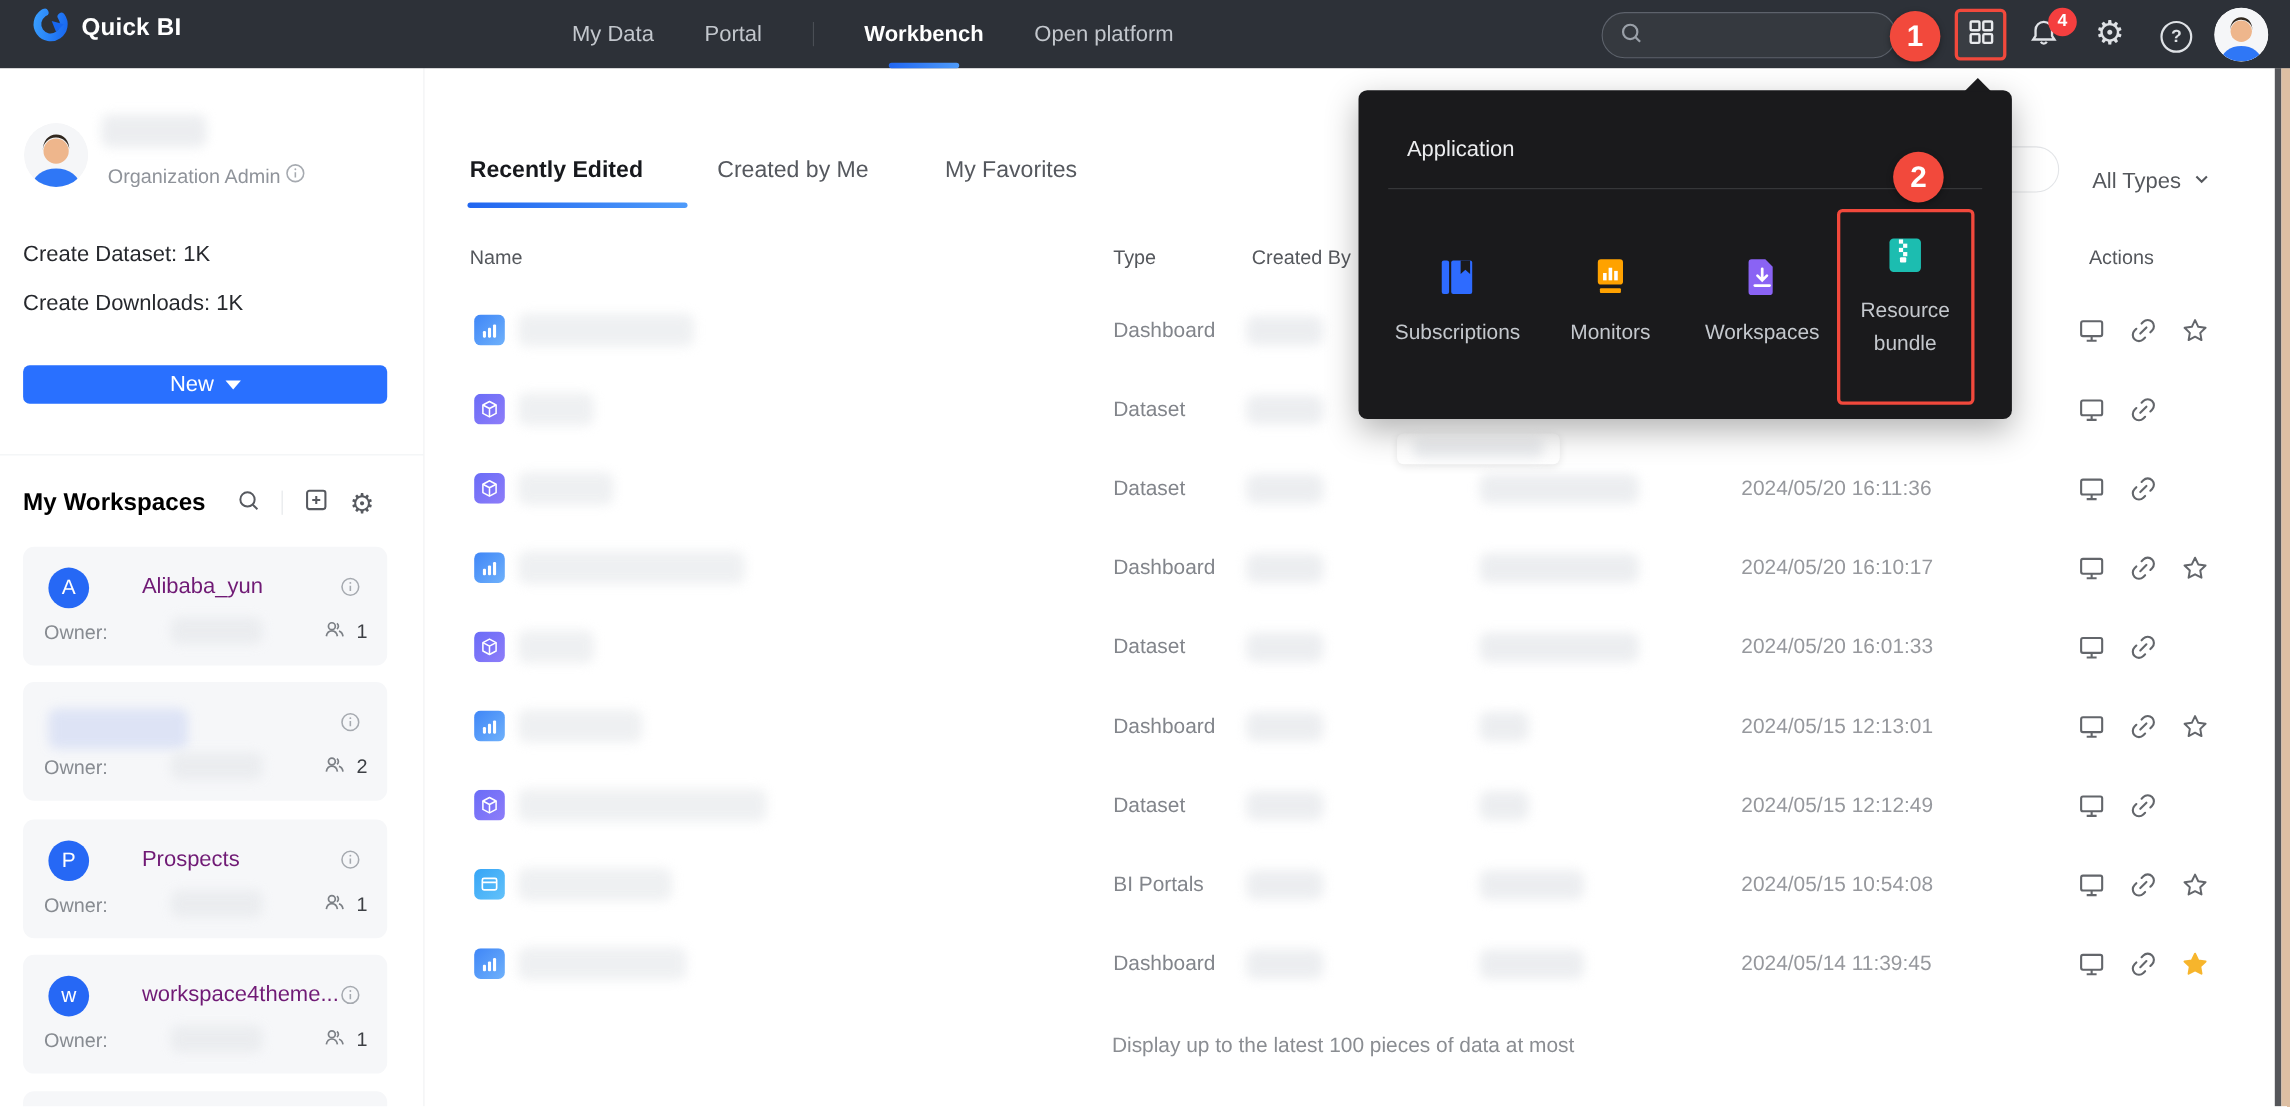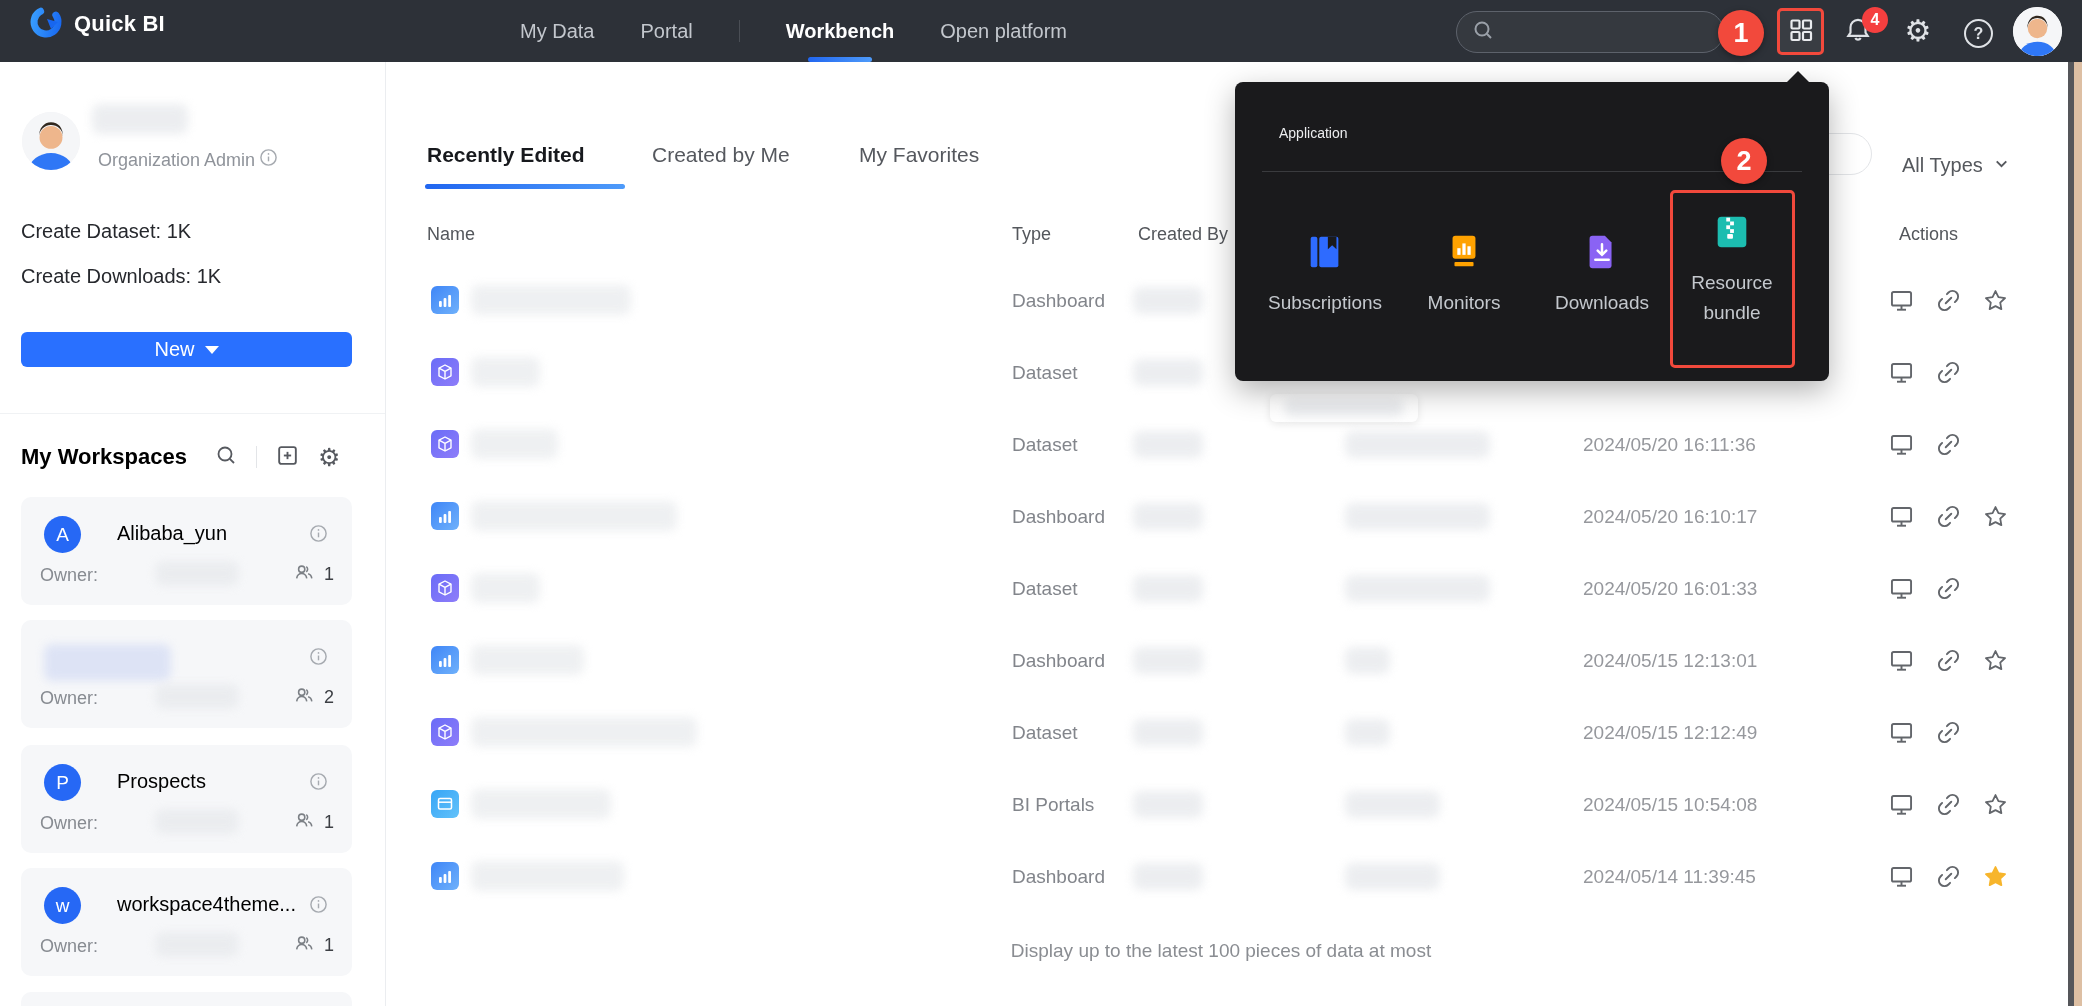--- a/index.html
+++ b/index.html
@@ -31,21 +31,21 @@
   .side-role{position:absolute;left:98px;top:86px;color:#8f939a;font-size:18px;display:flex;align-items:center;gap:4px;}
   .quota{position:absolute;left:21px;color:#26282d;font-size:20px;}
   .new-btn{position:absolute;left:21px;top:270px;width:331px;height:35px;border-radius:6px;background:#2970ff;color:#fff;font-size:20px;display:flex;align-items:center;justify-content:center;gap:10px;cursor:pointer;}
   .caret-down-white{width:0;height:0;border-left:7px solid transparent;border-right:7px solid transparent;border-top:8px solid #fff;}
   .side-divider{position:absolute;left:0;top:351px;width:385px;height:1px;background:#f0f2f4;}
   .ws-title{position:absolute;left:21px;top:382px;color:#000000;font-size:22px;font-weight:bold;}
   .ws-tools{position:absolute;left:214px;top:382px;display:flex;align-items:center;gap:18px;height:26px;}
   .ws-tool-divider{width:1px;height:22px;background:#e3e5e8;}
   .ws-card{position:absolute;left:21px;width:331px;height:108px;background:#f6f7f9;border-radius:10px;}
   .ws-avatar{position:absolute;left:23px;top:19px;width:37px;height:37px;border-radius:50%;background:#2668f5;color:#fff;font-size:19px;display:flex;align-items:center;justify-content:center;}
-  .ws-name{position:absolute;left:96px;top:25px;color:#000000;font-size:20px;white-space:nowrap;max-width:180px;overflow:hidden;}
+  .ws-name{position:absolute;left:108px;top:25px;color:#701a75;font-size:20px;white-space:nowrap;max-width:180px;overflow:hidden;}
   .ws-info{position:absolute;left:288px;top:27px;}
   .ws-owner{position:absolute;left:19px;top:68px;color:#878b91;font-size:18px;}
   .ws-owner-blur{position:absolute;left:134px;top:64px;width:84px;height:25px;}
   .ws-members{position:absolute;left:272px;top:64px;display:flex;align-items:center;gap:9px;}
   .ws-count{color:#3c3f44;font-size:18px;}
 
   
   .main{position:absolute;left:386px;top:62px;width:1696px;height:944px;background:#fff;}
   .tab{position:absolute;top:81px;height:40px;color:#55585e;font-size:21px;cursor:pointer;white-space:nowrap;}
   .tab.active{color:#17191d;font-weight:bold;}
@@ -63,21 +63,21 @@
   .cb-blur{position:absolute;left:747px;top:23px;width:70px;height:27px;}
   .col4-blur{position:absolute;left:959px;top:23px;height:27px;}
   .act{position:absolute;top:23px;width:27px;height:27px;cursor:pointer;}
   .footer-note{position:absolute;left:41px;top:878px;width:1588px;text-align:center;color:#8a8d92;font-size:19px;}
   .hover-blur-card{position:absolute;left:1270px;top:394px;width:148px;height:28px;background:#fff;border-radius:6px;box-shadow:0 2px 8px rgba(0,0,0,.10);z-index:45;display:flex;align-items:center;justify-content:center;}
   .hover-blur-card .blur{width:120px;height:18px;}
 
   
   .app-panel{position:absolute;left:1235px;top:82px;width:594px;height:299px;background:#1a1a1c;border-radius:8px;box-shadow:0 10px 30px rgba(0,0,0,.30);z-index:50;}
   .panel-arrow{position:absolute;left:551px;top:-11px;width:0;height:0;border-left:12px solid transparent;border-right:12px solid transparent;border-bottom:12px solid #1a1a1c;}
-  .panel-title{position:absolute;left:44px;top:43px;color:#ecedef;font-size:14px;}
+  .panel-title{position:absolute;left:44px;top:43px;color:#ecedef;font-size:20px;}
   .panel-divider{position:absolute;left:27px;top:89px;width:540px;height:1px;background:#3a3b3e;}
   .panel-item{position:absolute;top:0;width:140px;height:100%;text-align:center;cursor:pointer;}
   .panel-item .p-icon{margin:148px auto 0;width:42px;height:44px;}
   .panel-item.raised .p-icon{margin-top:128px;}
   .panel-item .p-label{margin-top:14px;color:#c4c8cd;font-size:19px;line-height:30px;}
   .res-frame{position:absolute;left:435px;top:108px;width:125px;height:178px;border:3px solid #f2493c;border-radius:5px;box-sizing:border-box;}
 
   
   .edge-dark{position:absolute;left:2068px;top:62px;width:6px;height:944px;background:#55565a;}
   .edge-beige{position:absolute;left:2074px;top:62px;width:8px;height:944px;background:#ddbfa3;}
@@ -592,21 +592,21 @@
                <div class="p-label">Monitors</div>
         </div>
         <div class="panel-item" style="left: 297px;">
           <div class="p-icon"><svg width="42" height="44" viewBox="0 0 44 44">
               <path d="M12 5h13l7 7v24a3 3 0 0 1-3 3H12a3 3 0 0 1-3-3V8a3 3 0 0 1 3-3z" fill="#8a63f4"></path>
               <g stroke="#fff" stroke-width="2.6" fill="none" stroke-linecap="round">
                 <path d="M22 14v10M17.5 20.5L22 25l4.5-4.5"></path>
                 <path d="M15 30h14"></path>
               </g>
             </svg></div>
-               <div class="p-label">Downloads</div>
+               <div class="p-label">Workspaces</div>
         </div>
         <div class="panel-item raised" style="left: 427px;">
           <div class="p-icon"><svg width="42" height="44" viewBox="0 0 44 44">
               <rect x="7" y="6" width="30" height="32" rx="4" fill="#1cbdb0"></rect>
               <g fill="#fff">
                 <rect x="16" y="7" width="4" height="4"></rect>
                 <rect x="20" y="11" width="4" height="4"></rect>
                 <rect x="16" y="15" width="4" height="4"></rect>
                 <rect x="20" y="19" width="4" height="4"></rect>
                 <rect x="17" y="24" width="6" height="5" rx="1"></rect>

